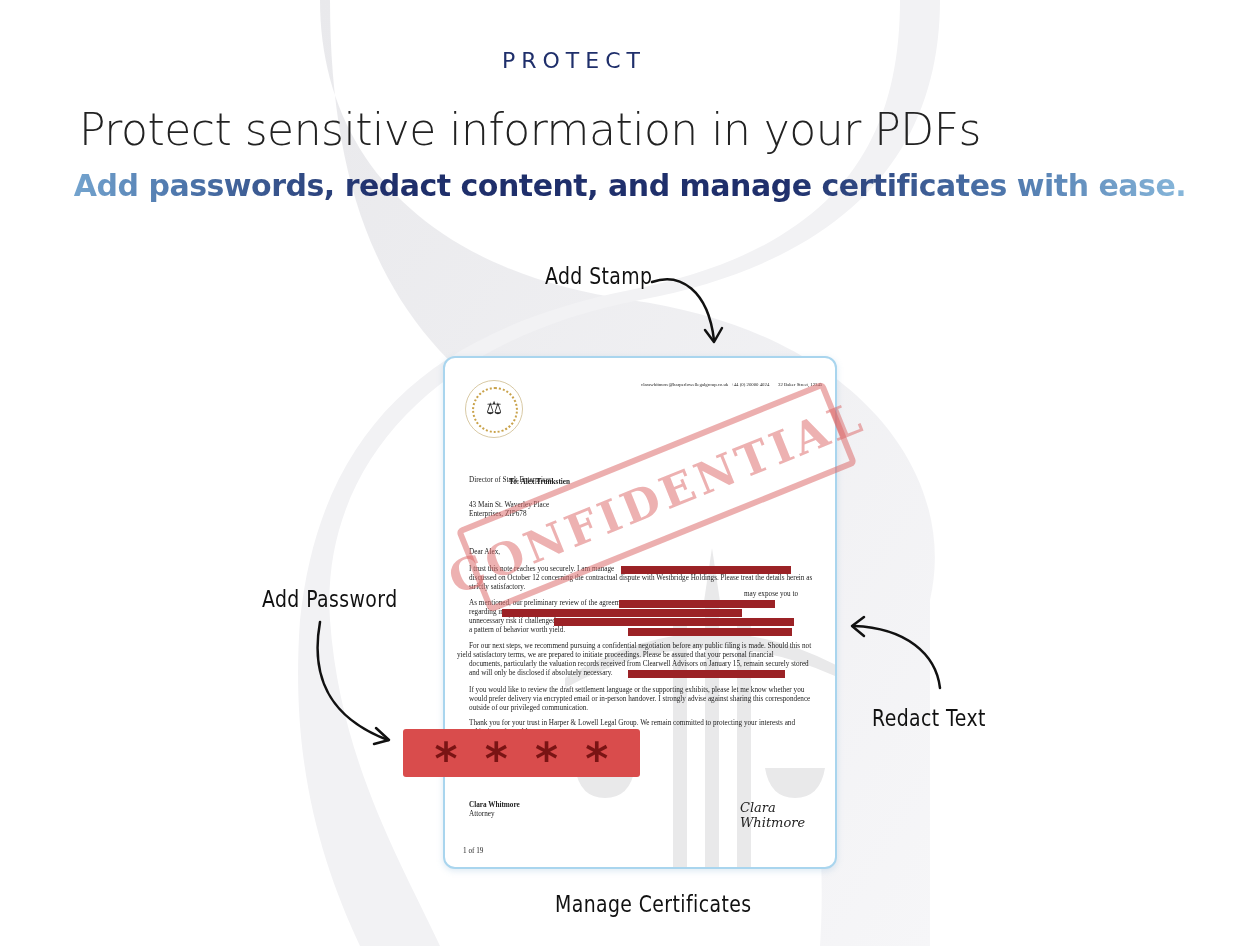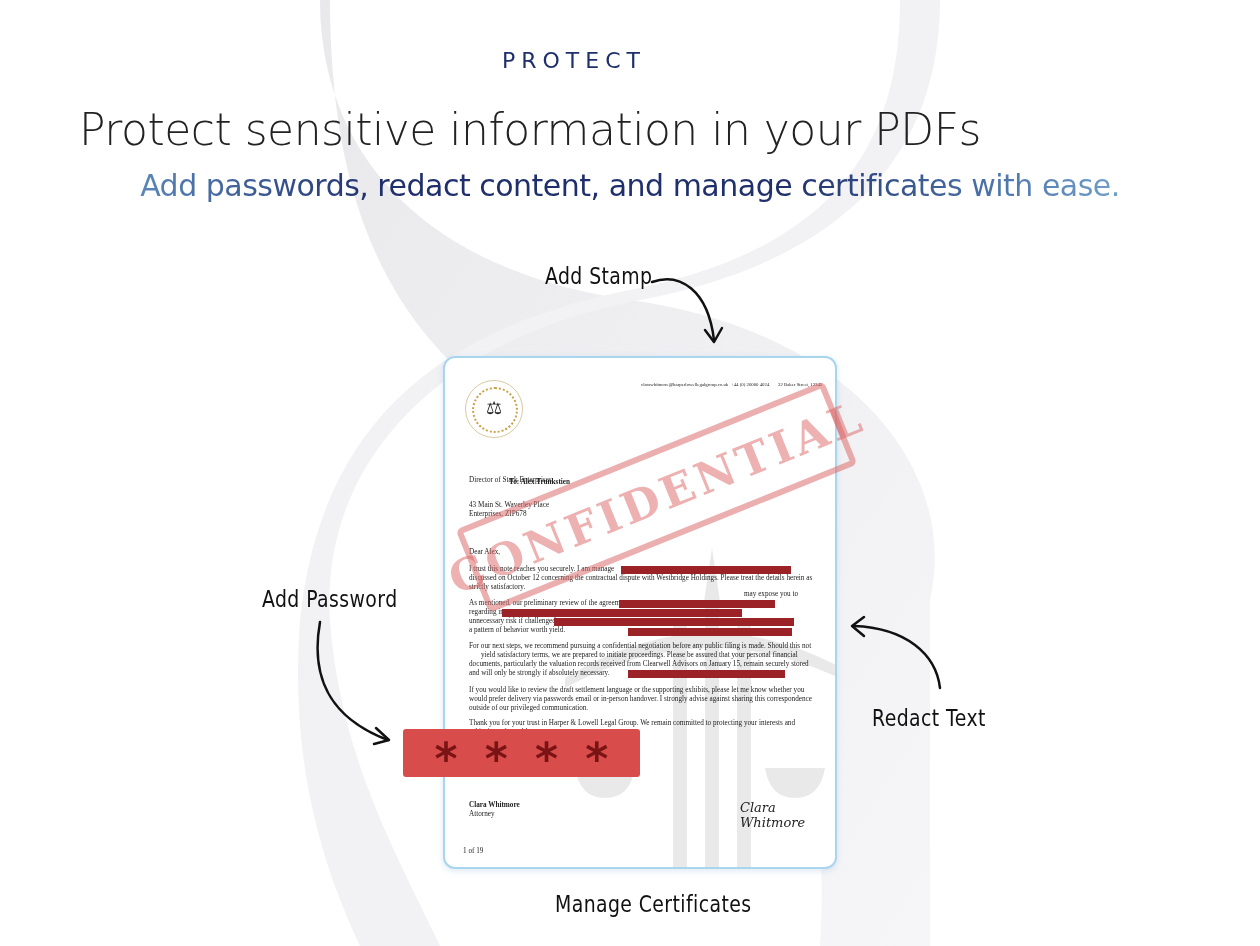--- a/index.html
+++ b/index.html
@@ -14,21 +14,21 @@
     font-family: "DejaVu Sans", sans-serif; font-size: 22px; letter-spacing: 6px;
     color: #1f2f6b; font-weight: 400;
   }
   .headline {
     position: absolute; left: 0; width: 1060px; top: 104px; text-align: center;
     font-family: "DejaVu Sans", sans-serif; font-size: 44px; font-weight: 300;
     color: #222; letter-spacing: -0.5px;
   }
   .subline {
     position: absolute; left: 0; width: 1260px; top: 168px; text-align: center;
-    font-family: "DejaVu Sans", sans-serif; font-size: 30px; font-weight: 400;
+    font-family: "DejaVu Sans", sans-serif; font-size: 30px; font-weight: 700;
     letter-spacing: -0.5px;
     background: linear-gradient(90deg, #8ec3e6 0%, #4f78ad 14%, #1f2f6b 30%, #1f2f6b 62%, #4f78ad 80%, #9fd2ee 100%);
     -webkit-background-clip: text; background-clip: text; color: transparent;
   }
   .hand {
     position: absolute; font-family: "DejaVu Sans", sans-serif; font-size: 23px;
     color: #111; font-weight: 400; letter-spacing: 0.5px;
     transform: scaleX(0.82); transform-origin: left center;
   }
   .doc {
@@ -139,27 +139,27 @@
   <div class="redact" style="left:174px;top:242px;width:156px;"></div>
   <div class="doc-text" style="left:24px;top:250px;">regarding in</div>
   <div class="redact" style="left:57px;top:251px;width:240px;"></div>
   <div class="doc-text" style="left:299px;top:232px;">may expose you to</div>
   <div class="doc-text" style="left:24px;top:259px;">unnecessary risk if challenged</div>
   <div class="redact" style="left:109px;top:260px;width:240px;"></div>
   <div class="doc-text" style="left:24px;top:268px;">a pattern of behavior worth yield.</div>
   <div class="redact" style="left:183px;top:270px;width:164px;"></div>
 
   <div class="doc-text" style="left:24px;top:284px;white-space:nowrap;">For our next steps, we recommend pursuing a confidential negotiation before any public filing is made. Should this not</div>
-  <div class="doc-text" style="left:36px;top:293px;white-space:nowrap;">yield satisfactory terms, we are prepared to initiate proceedings. Please be assured that your personal financial</div>
+  <div class="doc-text" style="left:12px;top:293px;white-space:nowrap;">yield satisfactory terms, we are prepared to initiate proceedings. Please be assured that your personal financial</div>
   <div class="doc-text" style="left:24px;top:302px;white-space:nowrap;">documents, particularly the valuation records received from Clearwell Advisors on January 15, remain securely stored</div>
-  <div class="doc-text" style="left:24px;top:311px;">and will only be strongly if absolutely necessary.</div>
+  <div class="doc-text" style="left:24px;top:311px;">and will only be disclosed if absolutely necessary.</div>
   <div class="redact" style="left:183px;top:312px;width:157px;"></div>
 
   <div class="doc-text" style="left:24px;top:328px;white-space:nowrap;">If you would like to review the draft settlement language or the supporting exhibits, please let me know whether you</div>
-  <div class="doc-text" style="left:24px;top:337px;white-space:nowrap;">would prefer delivery via passwords email or in-person handover. I strongly advise against sharing this correspondence</div>
+  <div class="doc-text" style="left:24px;top:337px;white-space:nowrap;">would prefer delivery via encrypted email or in-person handover. I strongly advise against sharing this correspondence</div>
   <div class="doc-text" style="left:24px;top:346px;">outside of our privileged communication.</div>
 
   <div class="doc-text" style="left:24px;top:361px;white-space:nowrap;">Thank you for your trust in Harper &amp; Lowell Legal Group. We remain committed to protecting your interests and</div>
   <div class="doc-text" style="left:24px;top:370px;">achieving a favorable outcome.</div>
 
   <div class="doc-text" style="left:24px;top:443px;font-weight:700;">Clara Whitmore</div>
   <div class="doc-text" style="left:24px;top:452px;">Attorney</div>
   <div style="position:absolute;left:295px;top:442px;font-family:'DejaVu Serif',serif;font-style:italic;font-size:13px;color:#222;">Clara Whitmore</div>
 
   <div class="doc-text" style="left:18px;top:489px;">1 of 19</div>

